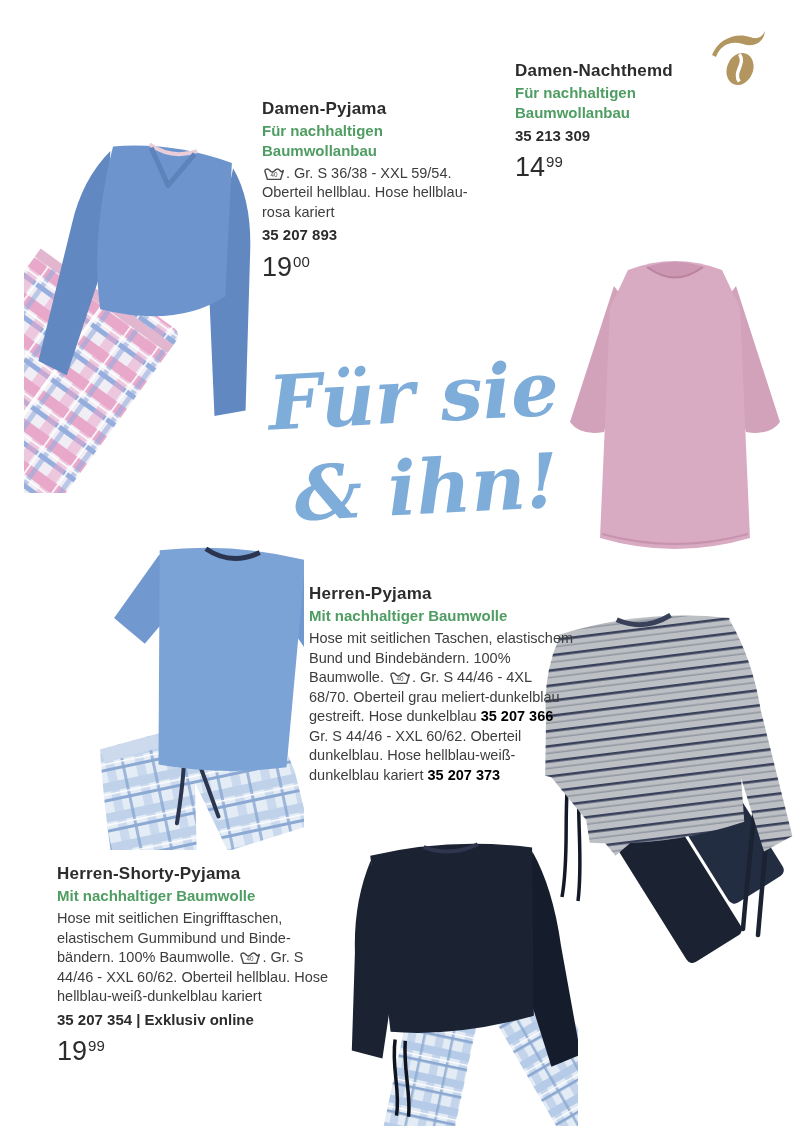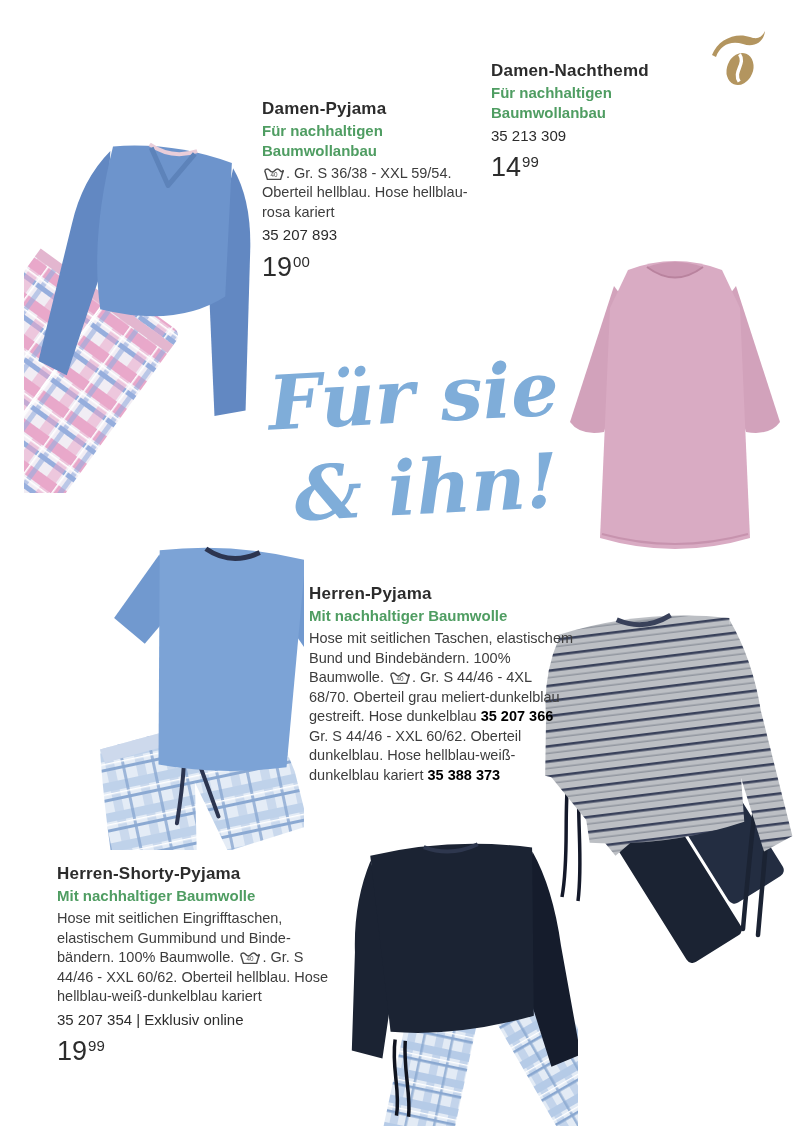--- a/index.html
+++ b/index.html
@@ -16,21 +16,21 @@
   .pt h3{
     font-size:17px;line-height:1.25;margin:0 0 2px 0;
     color:#2c2c2c;font-weight:bold;letter-spacing:.2px;
   }
   .eco{
     color:#4f9d62;font-weight:bold;font-size:15px;line-height:1.32;
     margin:0 0 3px 0;
   }
   .desc{font-size:14.5px;line-height:1.345;margin:0;color:#3d3d3d}
   .desc b{color:#000000}
-  .artno{font-weight:normal;font-size:15px;color:#2c2c2c;margin:3px 0 0 0;line-height:1.3}
+  .artno{font-weight:bold;font-size:15px;color:#2c2c2c;margin:3px 0 0 0;line-height:1.3}
   .price{margin-top:9px;font-weight:normal;color:#2c2c2c;font-size:27px;line-height:1}
   .price .sup{font-size:15px;position:relative;top:-9px;margin-left:1px}
   .price .je{font-size:16px;margin-right:7px;position:relative;top:-3px}
   .wash{display:inline-block;width:22px;height:16px;vertical-align:-3px;margin:0 1px}
   svg text.washnum{font-family:"Liberation Sans",sans-serif}
 </style>
 </head>
 <body>
 
 <div class="abs" style="left:0;top:0;width:800px;height:1126px">
@@ -180,36 +180,36 @@
     <p class="desc">
       <svg class="wash" viewBox="0 0 26 18">
           <path d="M2,6 L5.2,16.5 L20.8,16.5 L24,6" fill="none" stroke="#4a4a4a" stroke-width="1.7"></path>
           <path d="M2,6 q3,-3.4 6,0 t6,0 t6,0 t4,-0.5" fill="none" stroke="#4a4a4a" stroke-width="1.7"></path>
           <text class="washnum" x="13" y="14" font-size="7.5" text-anchor="middle" fill="#4a4a4a">40</text>
         </svg><span>. Gr. S 36/38 - XXL 59/54. Oberteil hellblau. Hose hellblau-rosa kariert</span></p>
     <p class="artno">35 207 893</p>
     <div class="price"><span>19</span><span class="sup">00</span></div>
   </div>
 
-  <div class="pt" style="left:491px;top:60px;width:226px">
+  <div class="pt" style="left:515px;top:60px;width:226px">
     <h3>Damen-Nachthemd</h3>
     <p class="eco">Für nachhaltigen Baumwollanbau</p>
     <p class="artno">35 213 309</p>
     <div class="price"><span>14</span><span class="sup">99</span></div>
   </div>
 
   <div class="pt" style="left:309px;top:583px;width:266px">
     <h3>Herren-Pyjama</h3>
     <p class="eco">Mit nachhaltiger Baumwolle</p>
     <p class="desc"><span>Hose mit seitlichen Taschen, elastischem Bund und Bindebändern. 100% Baumwolle.</span>
       <svg class="wash" viewBox="0 0 26 18">
           <path d="M2,6 L5.2,16.5 L20.8,16.5 L24,6" fill="none" stroke="#4a4a4a" stroke-width="1.7"></path>
           <path d="M2,6 q3,-3.4 6,0 t6,0 t6,0 t4,-0.5" fill="none" stroke="#4a4a4a" stroke-width="1.7"></path>
           <text class="washnum" x="13" y="14" font-size="7.5" text-anchor="middle" fill="#4a4a4a">40</text>
-        </svg><span>. Gr. S 44/46 - 4XL 68/70. Oberteil grau meliert-dunkelblau gestreift. Hose dunkelblau </span><b>35 207 366</b><span> Gr. S 44/46 - XXL 60/62. Oberteil dunkelblau. Hose hellblau-weiß-dunkelblau kariert </span><b>35 388 373</b></p>
+        </svg><span>. Gr. S 44/46 - 4XL 68/70. Oberteil grau meliert-dunkelblau gestreift. Hose dunkelblau </span><b>35 207 366</b><span> Gr. S 44/46 - XXL 60/62. Oberteil dunkelblau. Hose hellblau-weiß-dunkelblau kariert </span><b>35 207 373</b></p>
   </div>
 
   <div class="pt" style="left:57px;top:863px;width:272px">
     <h3>Herren-Shorty-Pyjama</h3>
     <p class="eco">Mit nachhaltiger Baumwolle</p>
     <p class="desc"><span>Hose mit seitlichen Eingrifftaschen, elastischem Gummibund und Binde-bändern. 100% Baumwolle.</span>
       <svg class="wash" viewBox="0 0 26 18">
           <path d="M2,6 L5.2,16.5 L20.8,16.5 L24,6" fill="none" stroke="#4a4a4a" stroke-width="1.7"></path>
           <path d="M2,6 q3,-3.4 6,0 t6,0 t6,0 t4,-0.5" fill="none" stroke="#4a4a4a" stroke-width="1.7"></path>
           <text class="washnum" x="13" y="14" font-size="7.5" text-anchor="middle" fill="#4a4a4a">40</text>

